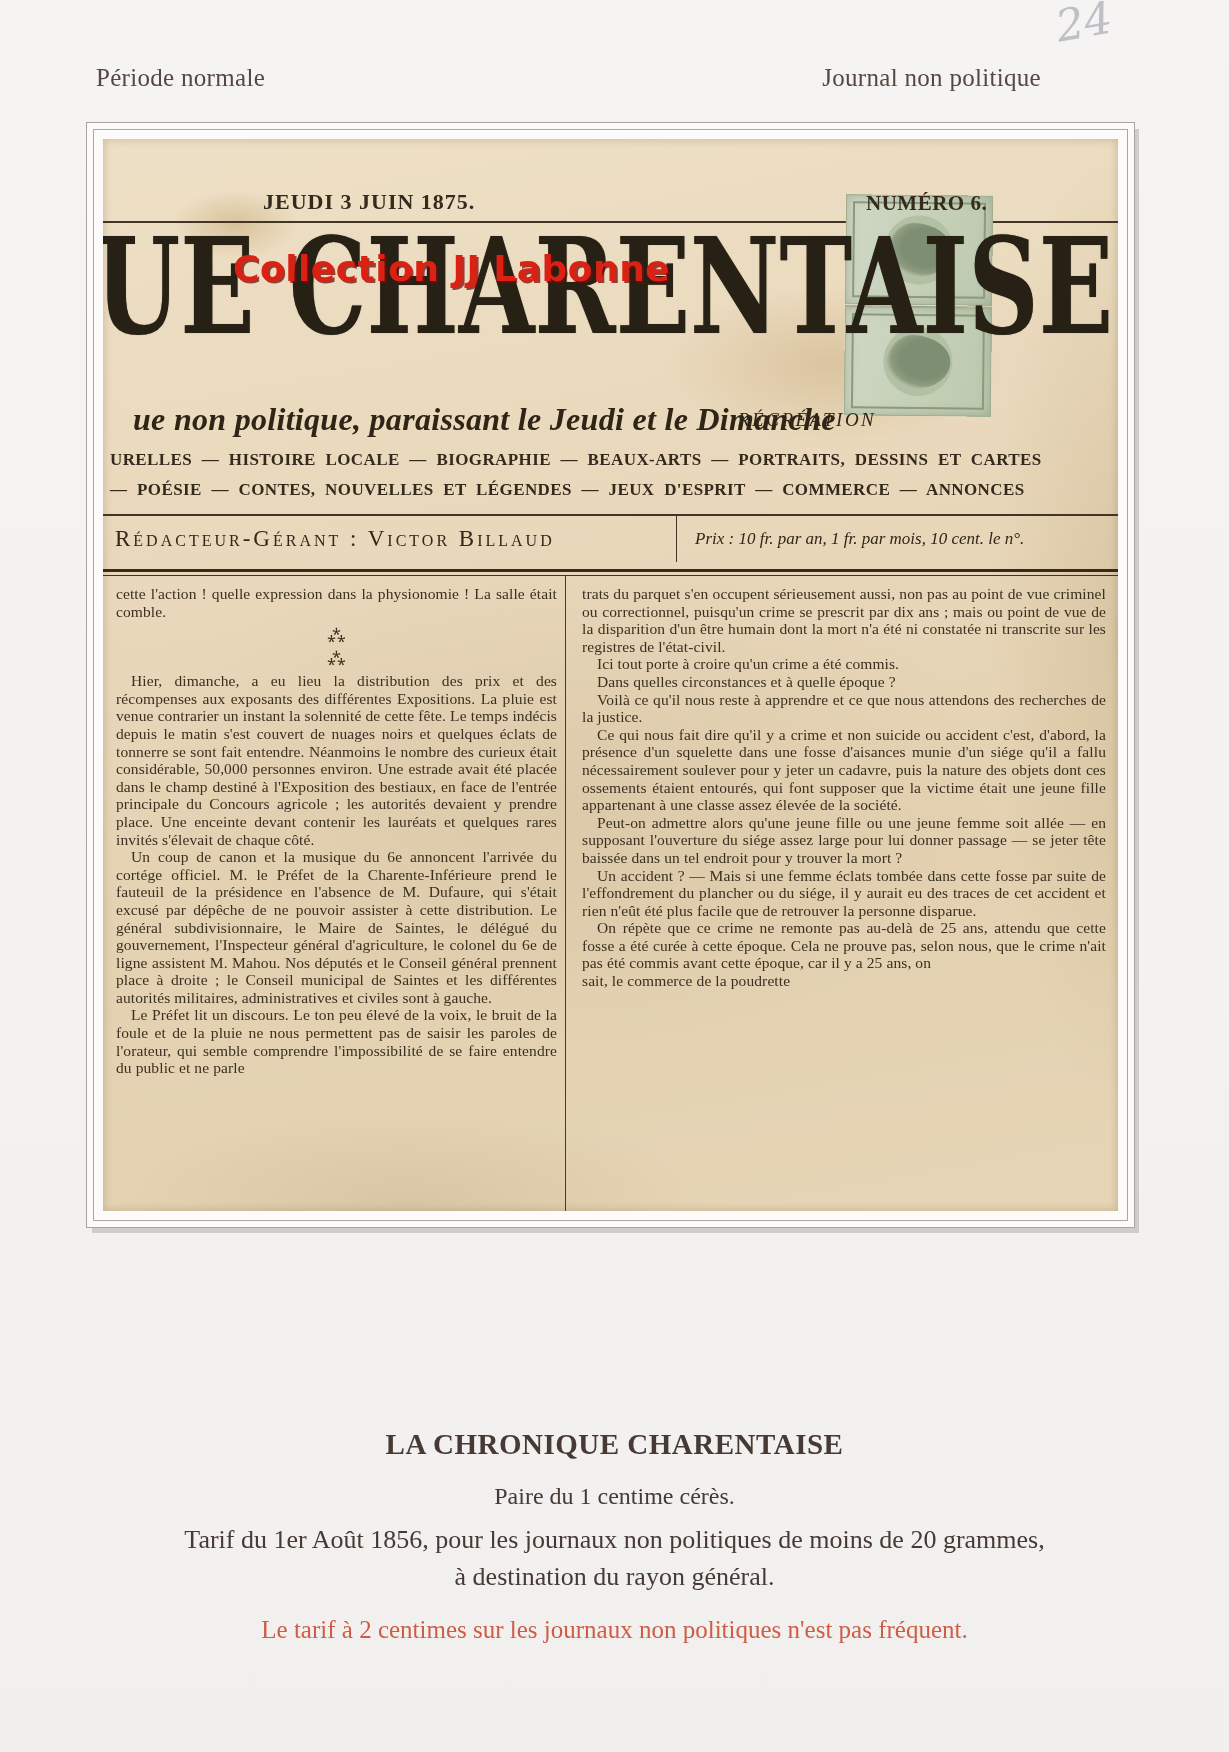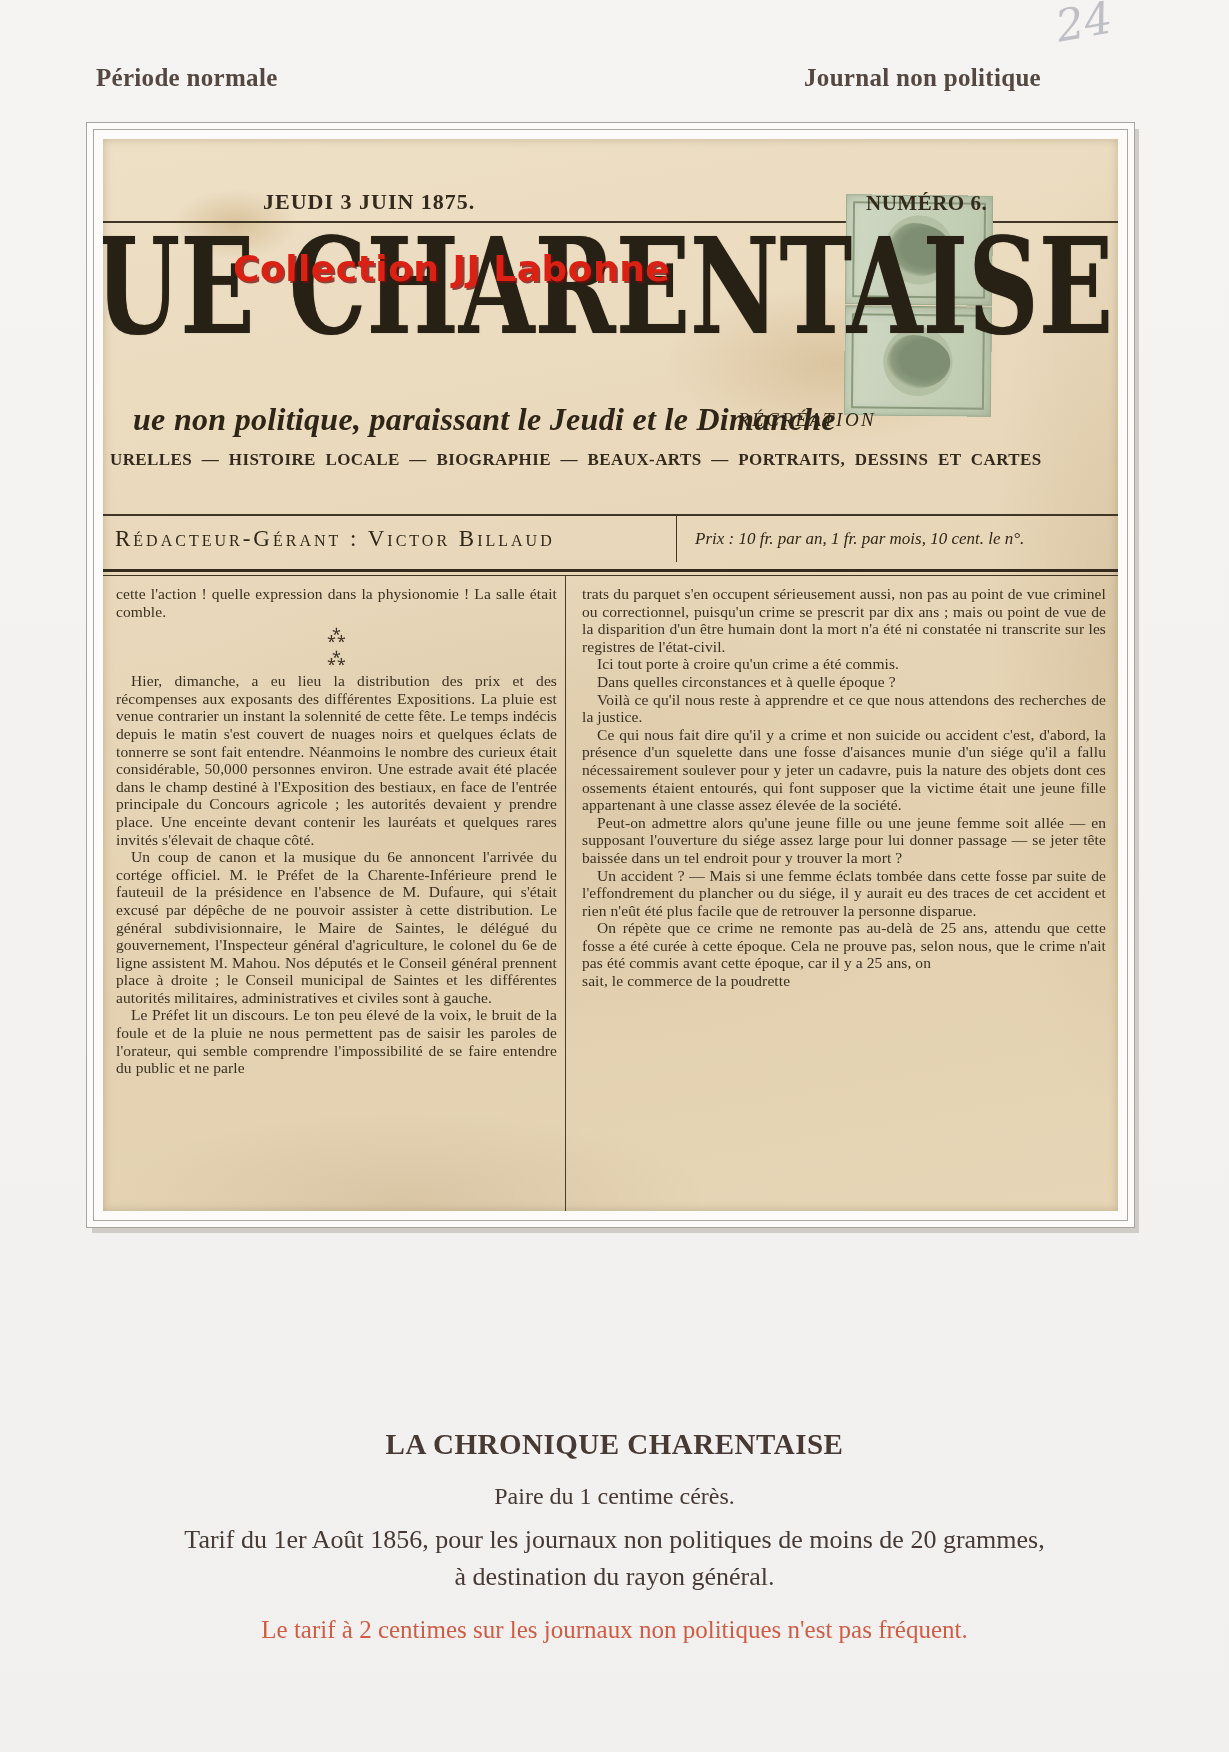--- a/index.html
+++ b/index.html
@@ -5,21 +5,21 @@
   * { margin:0; padding:0; box-sizing:border-box; }
   html,body { background:#e9e8e6; }
   .sheet {
     position:relative; width:1229px; height:1752px; margin:0 auto;
     background:linear-gradient(180deg,#f5f4f2 0%,#f3f2f0 55%,#f1f0ee 100%);
     overflow:hidden; font-family:"Liberation Serif", serif; 
   }
 
   
   .hdr-left, .hdr-right {
-    position:absolute; top:64px; font-size:25px; font-weight:bold;
+    position:absolute; top:64px; font-size:25px; font-weight:normal;
     color:#554741; letter-spacing:.3px;
   }
   .hdr-left  { left:96px; }
   .hdr-right { right:188px; }
   .corner-note {
     position:absolute; top:-4px; left:1056px; font-size:44px; font-style:italic;
     color:#bfbfc6; transform:rotate(-10deg); font-family:"DejaVu Serif", serif;
   }
 
   
@@ -169,20 +169,21 @@
       </div>
 
       <div class="masthead">UE CHARENTAISE</div>
       <div class="watermark">Collection JJ Labonne</div>
 
       <div class="subtitle-left">ue non politique, paraissant le Jeudi et le Dimanche</div>
       <div class="subtitle-right">RÉCRÉATION</div>
 
       <div class="rubrics">
         <div>URELLES — HISTOIRE LOCALE — BIOGRAPHIE — BEAUX-ARTS — PORTRAITS, DESSINS ET CARTES</div>
+        <div>— POÉSIE — CONTES, NOUVELLES ET LÉGENDES — JEUX D'ESPRIT — COMMERCE — ANNONCES</div>
       </div>
 
       <div class="rule rule-med"></div>
 
       <div class="editor-row">
         <div class="editor-cell">Rédacteur-Gérant : Victor Billaud</div>
         <div class="price-cell">Prix : 10 fr. par an, 1 fr. par mois, 10 cent. le n°.</div>
       </div>
 
       <div class="rule rule-heavy"></div>

